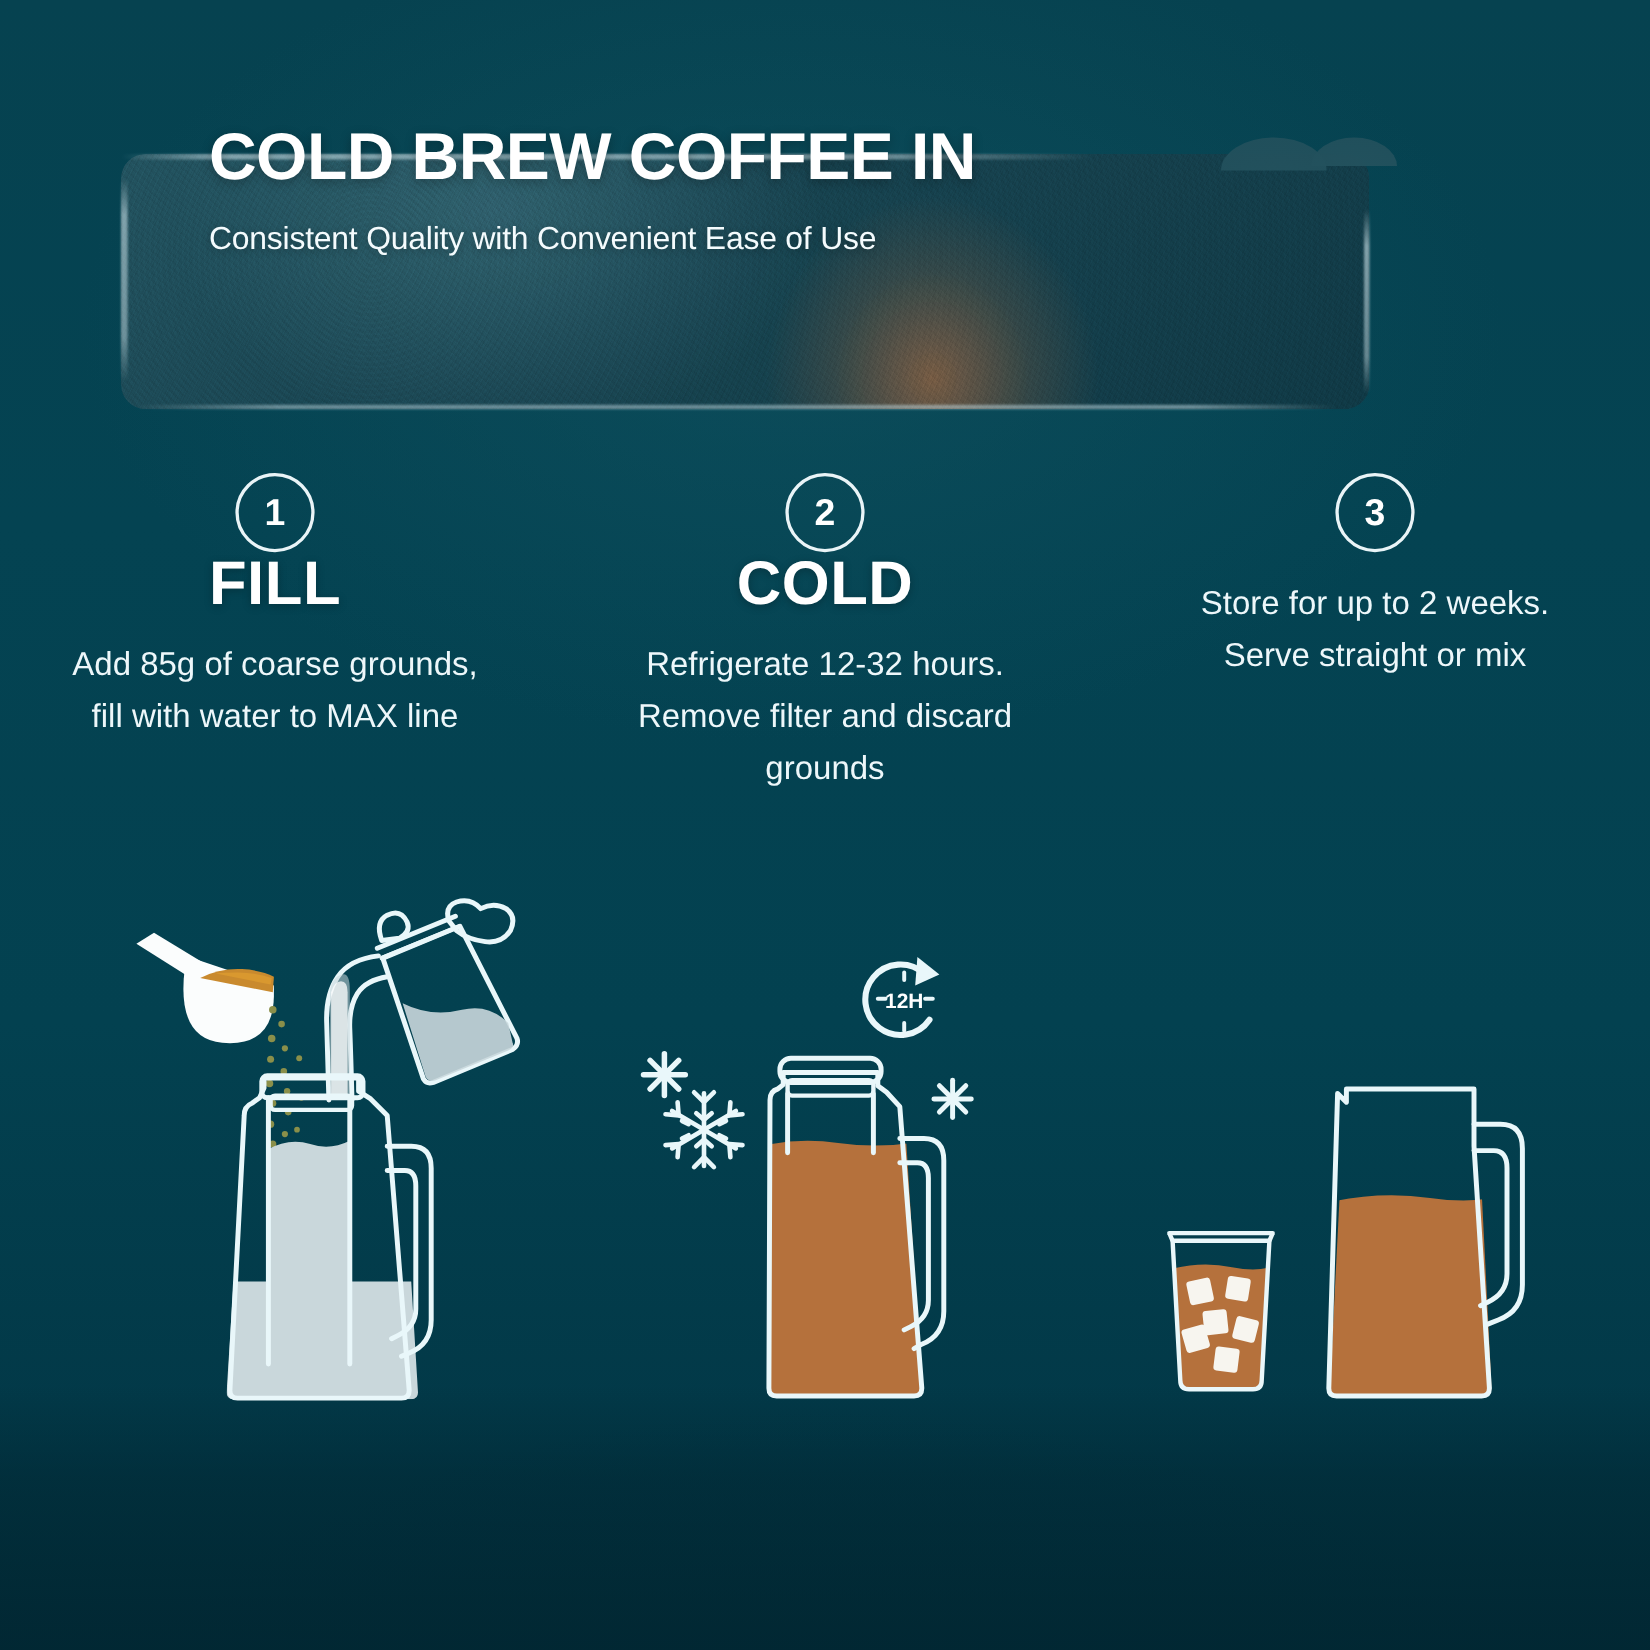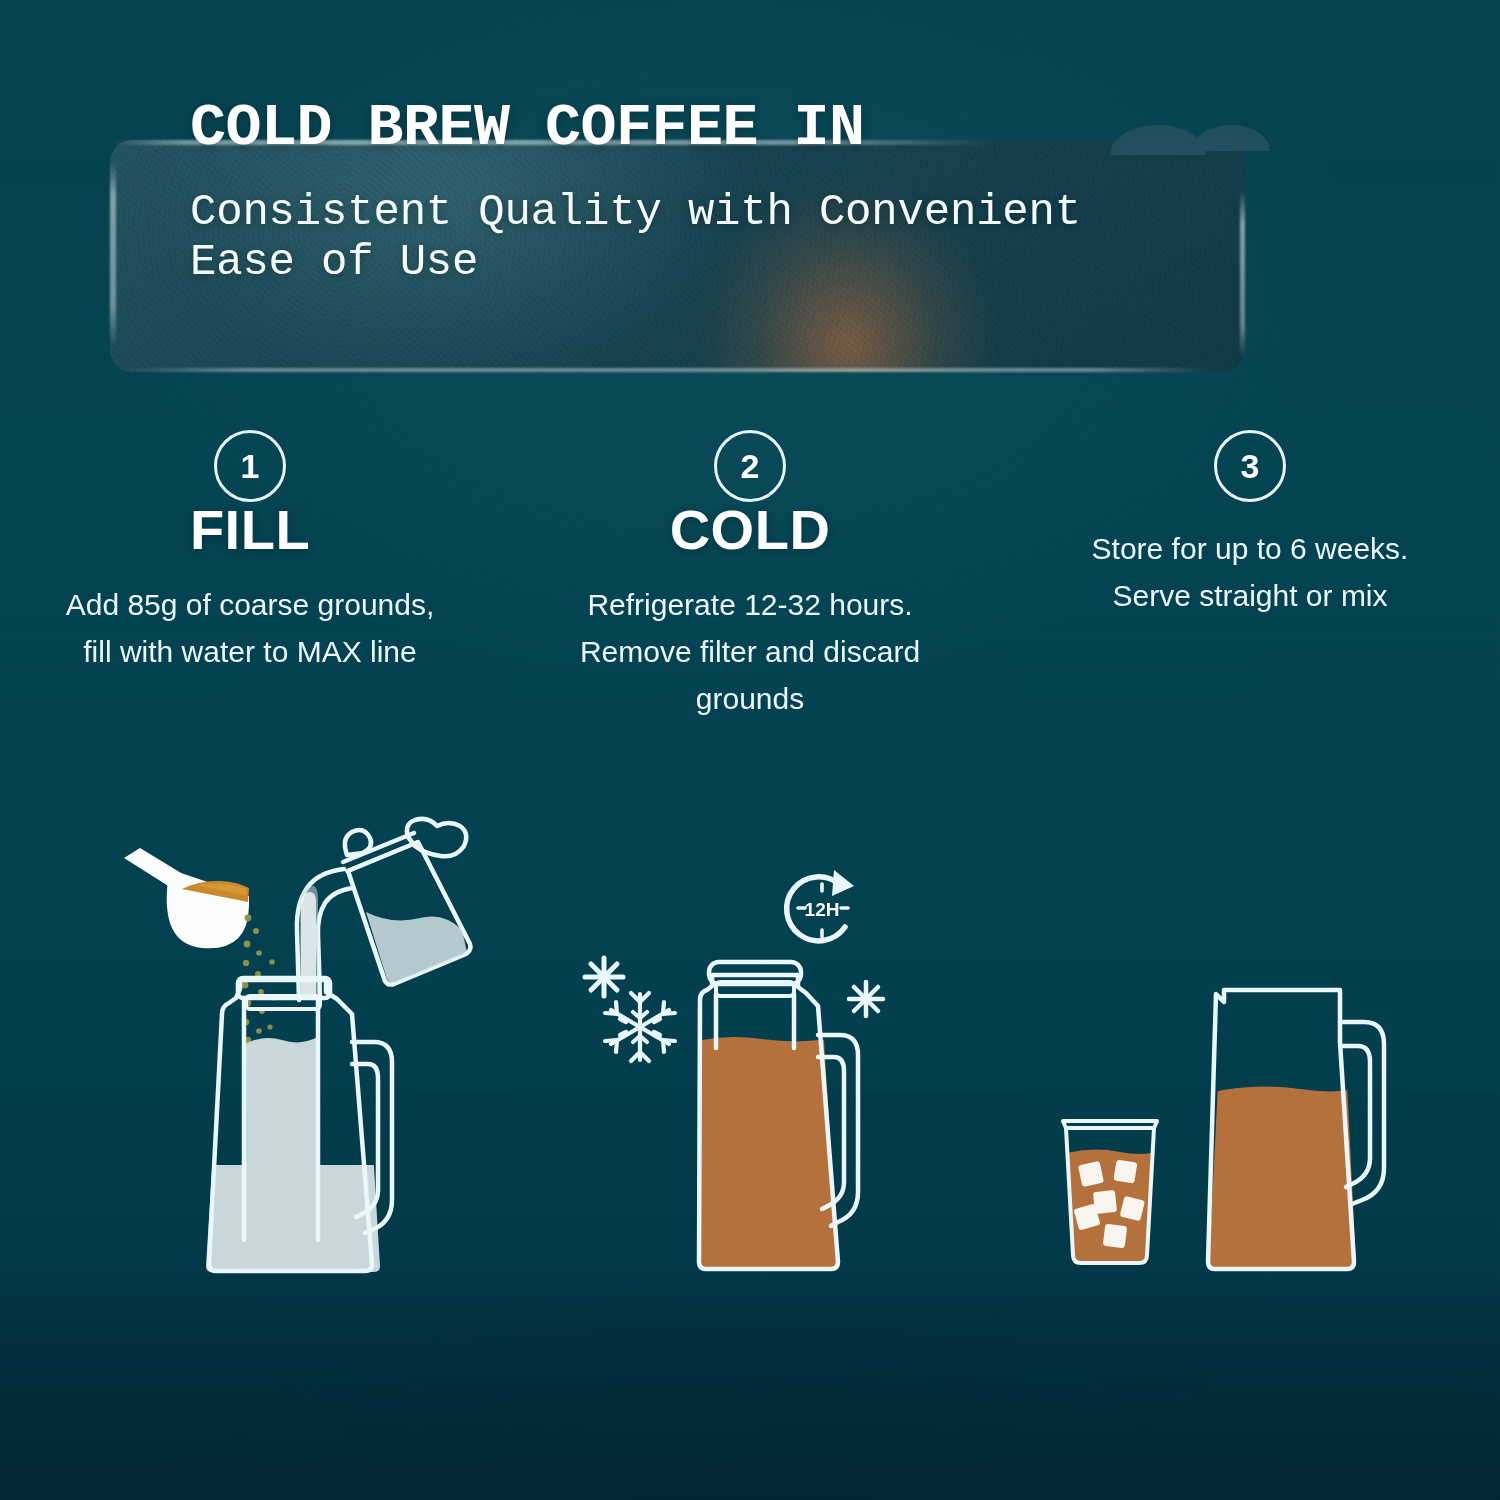--- a/index.html
+++ b/index.html
@@ -77,31 +77,31 @@
     background:linear-gradient(90deg, rgba(255,255,255,0) 0%, rgba(200,225,233,0.45) 12%, rgba(200,225,233,0.5) 88%, rgba(255,255,255,0) 100%);
     filter:blur(1px);
   }
   .panel-rim-top {
     position:absolute; left:0; top:0; width:100%; height:5px;
     background:linear-gradient(90deg, rgba(255,255,255,0) 0%, rgba(206,229,236,0.55) 8%, rgba(206,229,236,0.5) 60%, rgba(255,255,255,0) 78%);
     filter:blur(1.1px);
   }
 
   #header-text {
-    position:absolute; left:190px; top:97px; width:1020px; z-index:5;font-family:Liberation Mono, monospace;
+    position:absolute; left:190px; top:111px; width:1020px; z-index:5;
   }
   .headline {
     font-size:60px; font-weight:bold; color:#ffffff;
     letter-spacing:-0.5px; line-height:1.06;
     text-transform:uppercase;
     text-shadow:0 2px 10px rgba(0,0,0,0.28);
   }
   .subhead {
     margin-top:26px;
-    font-size:44px; font-weight:400; color:#f4fbfd;
+    font-size:29px; font-weight:400; color:#f4fbfd;
     letter-spacing:-0.2px;
     text-shadow:0 2px 8px rgba(0,0,0,0.3);
   }
 
   
   #steps { position:absolute; left:0; top:430px; width:1500px; display:flex; }
   .step-col { width:500px; display:flex; flex-direction:column; align-items:center; }
   .step-badge {
     width:72px; height:72px; border-radius:50%;
     border:3px solid #e9f4f7;
@@ -162,21 +162,21 @@
       <span>2</span>
     </div>
     <div class="step-title">COLD</div>
     <div class="step-desc">Refrigerate 12-32 hours. Remove filter and discard grounds</div>
   </div>
 
   <div class="step-col">
     <div class="step-badge">
       <span>3</span>
     </div>
-    <div class="step-desc">Store for up to 6 weeks. Serve straight or mix</div>
+    <div class="step-desc">Store for up to 2 weeks. Serve straight or mix</div>
   </div>
 
 </div>
 
 <div id="illustrations">
 <svg width="1500" height="1500" viewBox="0 0 1500 1500" xmlns="http://www.w3.org/2000/svg">
   <defs>
     <clipPath id="clipCarafe1">
       <path d="M222,1010 L222,1000 Q222,994 228,993 L234,991 L238,984 L238,975
                L330,975 L330,991 L350,1000 L365,1020

